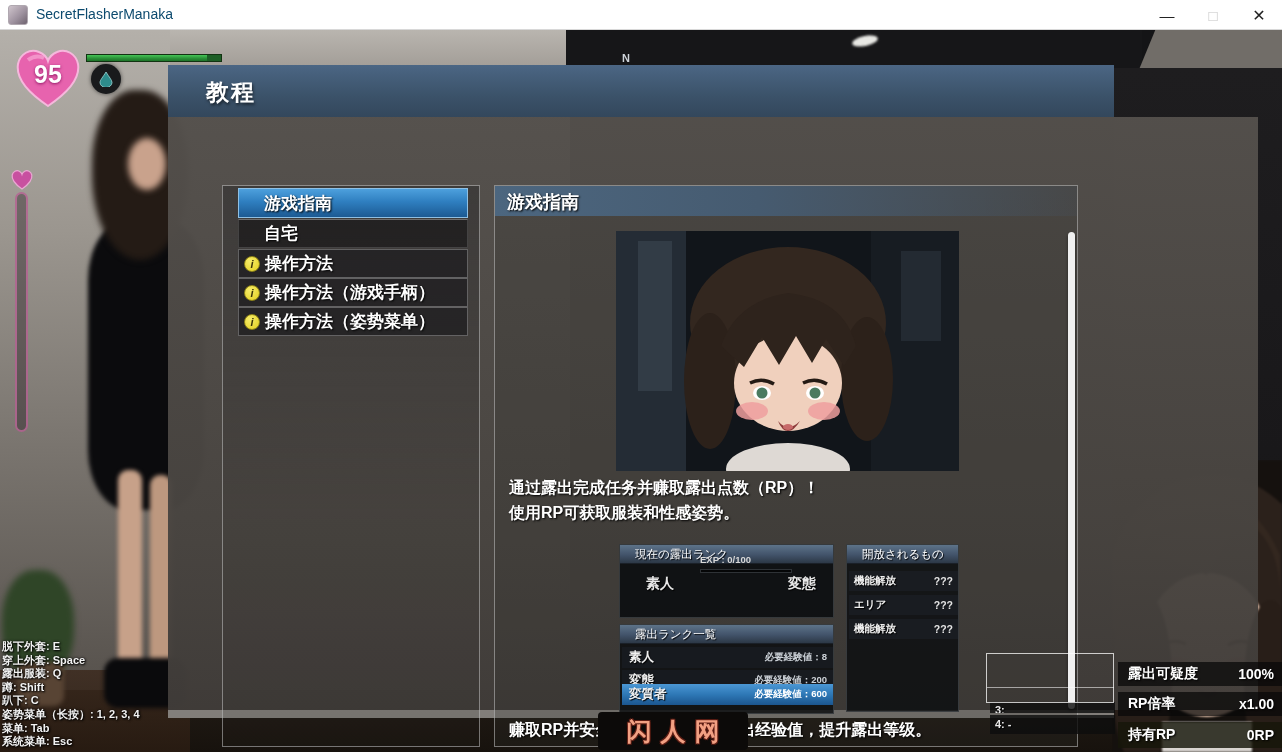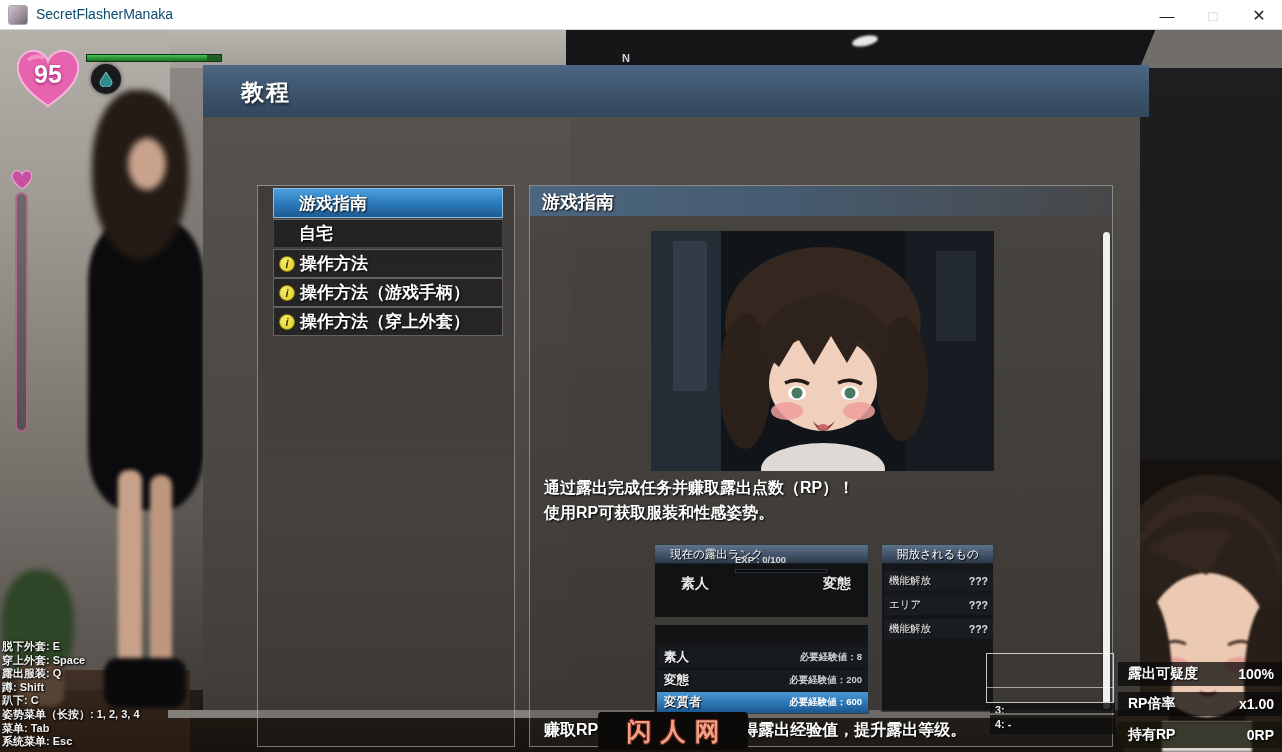--- a/index.html
+++ b/index.html
@@ -86,26 +86,26 @@
 
   #hotbar-box { left:986px; top:623px; width:128px; height:50px; border:1px solid rgba(255,255,255,.75);
     z-index:44; }
   #hotbar-box-line { left:0; top:33px; width:127px; height:1px; background:rgba(255,255,255,.55); }
   .hot-row { left:990px; width:125px; background:rgba(14,14,14,.82); color:#e8e8e8; font-size:11px;
     font-weight:700; padding-left:5px; text-shadow:1px 1px 1px #000; overflow:hidden; z-index:43; }
   #hot-row-3 { top:672px; height:11px; line-height:16px; }
   #hot-row-4 { top:685px; height:19px; line-height:19px; }
 
   
-  #dialog { left:168px; top:35px; width:946px; height:645px; z-index:30;margin-left:35px; }
+  #dialog { left:168px; top:35px; width:946px; height:645px; z-index:30; }
   #dialog-header { left:0; top:0; width:946px; height:52px;
     background:linear-gradient(180deg,#4b6684 0%,#3b5269 60%,#33475c 100%); }
   #dialog-title { left:38px; top:12px; color:#fff; font-size:23px; font-weight:700; letter-spacing:2px;
     text-shadow:1px 2px 3px rgba(0,0,0,.6); }
-  #dialog-body { left:0; top:52px; width:937px; height:593px;
+  #dialog-body { left:0; top:52px; width:1090px; height:593px;
     background:linear-gradient(180deg,rgba(84,80,76,.97) 0%,rgba(72,68,64,.97) 70%,rgba(64,60,57,.97) 100%); }
 
   
   #menu-panel { left:54px; top:68px; width:258px; height:562px; border:1px solid rgba(195,195,195,.55);
     background:linear-gradient(180deg,rgba(28,28,31,.38),rgba(40,38,36,.12) 60%); }
   .menu-item { position:absolute; left:15px; width:230px; height:29px; display:flex; align-items:center;
     cursor:pointer; }
   .menu-item .lbl { color:#fff; font-size:17px; font-weight:700; text-shadow:1px 1px 2px #000; }
   #menu-item-0 { top:2px; height:30px; background:linear-gradient(180deg,#4da0dd 0%,#2f7fc0 45%,#1c5a93 100%);
     border:1px solid #8fc0e4; padding-left:25px; }
@@ -144,29 +144,29 @@
   #cr-exp { left:80px; top:9px; color:#d8d8d8; font-size:9.5px; font-weight:700; }
   #cr-bar { left:80px; top:24px; width:92px; height:4px; background:#050607; border:1px solid #2e3236; }
   #cr-next { left:168px; top:30px; color:#e8e8e8; font-size:14px; font-weight:700; text-shadow:1px 1px 1px #000; }
 
   #rank-list-panel { left:124px; top:438px; width:215px; height:90px; background:rgba(10,12,15,.82);
     border:1px solid rgba(90,95,100,.5); overflow:hidden; }
   .rank-row { position:absolute; left:2px; width:211px; height:21px; background:rgba(24,27,32,.9);
     display:flex; align-items:center; justify-content:space-between; padding:0 6px 0 7px; }
   .rank-row .rname { color:#f0f0f0; font-size:12.5px; font-weight:700; text-shadow:1px 1px 1px #000; }
   .rank-row .rreq { color:#cdd2d8; font-size:9.5px; font-weight:700; }
-  #rank-row-0 { top:22px; } #rank-row-1 { top:45px; } #rank-row-2 { top:67px; }
+  #rank-row-0 { top:22px; } #rank-row-1 { top:45px; } #rank-row-2 { top:59px; }
   .rank-selected { background:linear-gradient(180deg,#4b97d4 0%,#2e78b6 50%,#1b568f 100%) !important; }
   .rank-selected .rreq { color:#fff; }
 
   #unlock-panel { left:351px; top:358px; width:113px; height:168px; background:rgba(10,12,15,.8);
     border:1px solid rgba(90,95,100,.5); }
   .unlock-row { position:absolute; left:2px; width:109px; height:20px; background:rgba(26,29,34,.9);
     display:flex; align-items:center; justify-content:space-between; padding:0 5px; }
-  .unlock-row .uname { color:#f0f0f0; font-size:10.5px; font-weight:400; text-shadow:1px 1px 1px #000; }
+  .unlock-row .uname { color:#f0f0f0; font-size:10.5px; font-weight:700; text-shadow:1px 1px 1px #000; }
   .unlock-row .uval { color:#e4e4e4; font-size:10.5px; font-weight:700; }
   #unlock-row-0 { top:26px; } #unlock-row-1 { top:50px; } #unlock-row-2 { top:74px; }
 </style>
 </head>
 <body>
 
 <div id="stage">
 
   <div class="abs" id="titlebar">
     <div class="abs" id="app-icon"></div>
@@ -267,21 +267,21 @@
           <div class="menu-item menu-info" id="menu-item-2">
             <span class="info-badge">i</span>
             <span class="lbl">操作方法</span>
           </div>
           <div class="menu-item menu-info" id="menu-item-3">
             <span class="info-badge">i</span>
             <span class="lbl">操作方法（游戏手柄）</span>
           </div>
           <div class="menu-item menu-info" id="menu-item-4">
             <span class="info-badge">i</span>
-            <span class="lbl">操作方法（穿上外套）</span>
+            <span class="lbl">操作方法（姿势菜单）</span>
           </div>
         </div>
 
         <div class="abs" id="content-panel">
           <div class="abs" id="content-header">
             <div class="abs" id="content-header-title">游戏指南</div>
           </div>
 
           <div class="abs" id="tut-image">
             <svg width="343" height="240" viewBox="0 0 343 240">
@@ -318,20 +318,23 @@
             <div class="tbl-header">
               <span>現在の露出ランク</span>
             </div>
             <div class="abs" id="cr-current">素人</div>
             <div class="abs" id="cr-exp">EXP : 0/100</div>
             <div class="abs" id="cr-bar"></div>
             <div class="abs" id="cr-next">変態</div>
           </div>
 
           <div class="abs" id="rank-list-panel">
+            <div class="tbl-header">
+              <span>露出ランク一覧</span>
+            </div>
             <div class="rank-row" id="rank-row-0">
               <span class="rname">素人</span>
               <span class="rreq">必要経験値：8</span>
             </div>
             <div class="rank-row" id="rank-row-1">
               <span class="rname">変態</span>
               <span class="rreq">必要経験値：200</span>
             </div>
             <div class="rank-row rank-selected" id="rank-row-2">
               <span class="rname">変質者</span>

